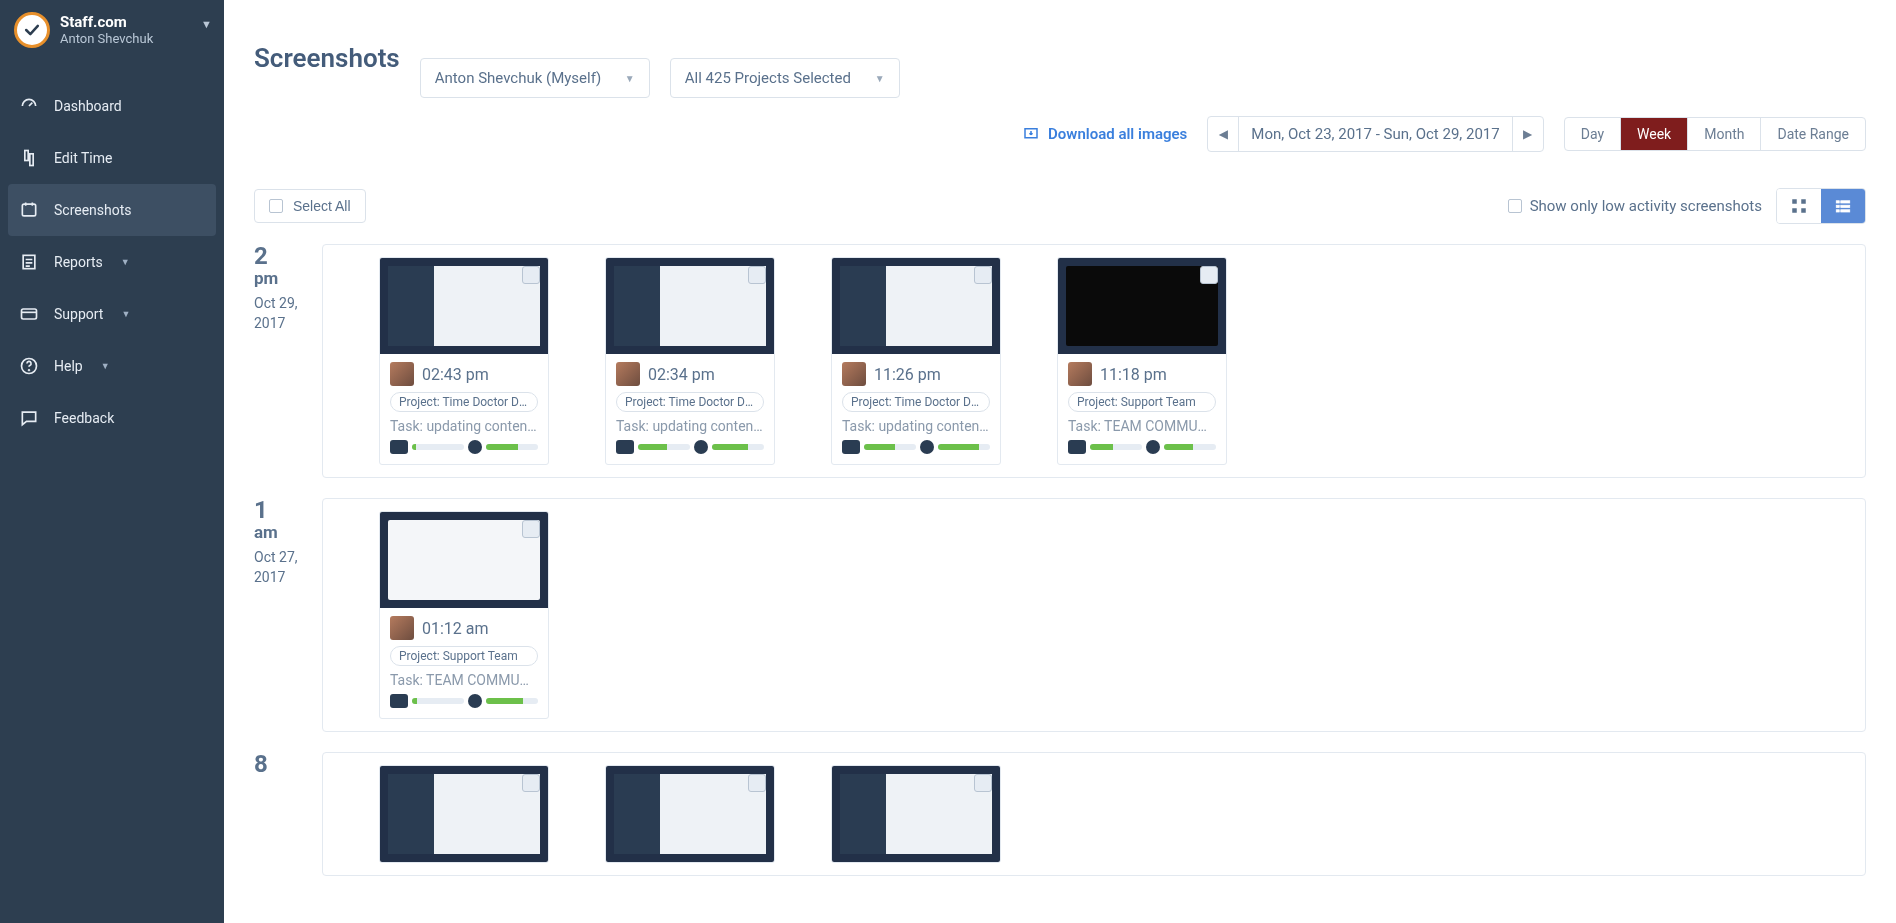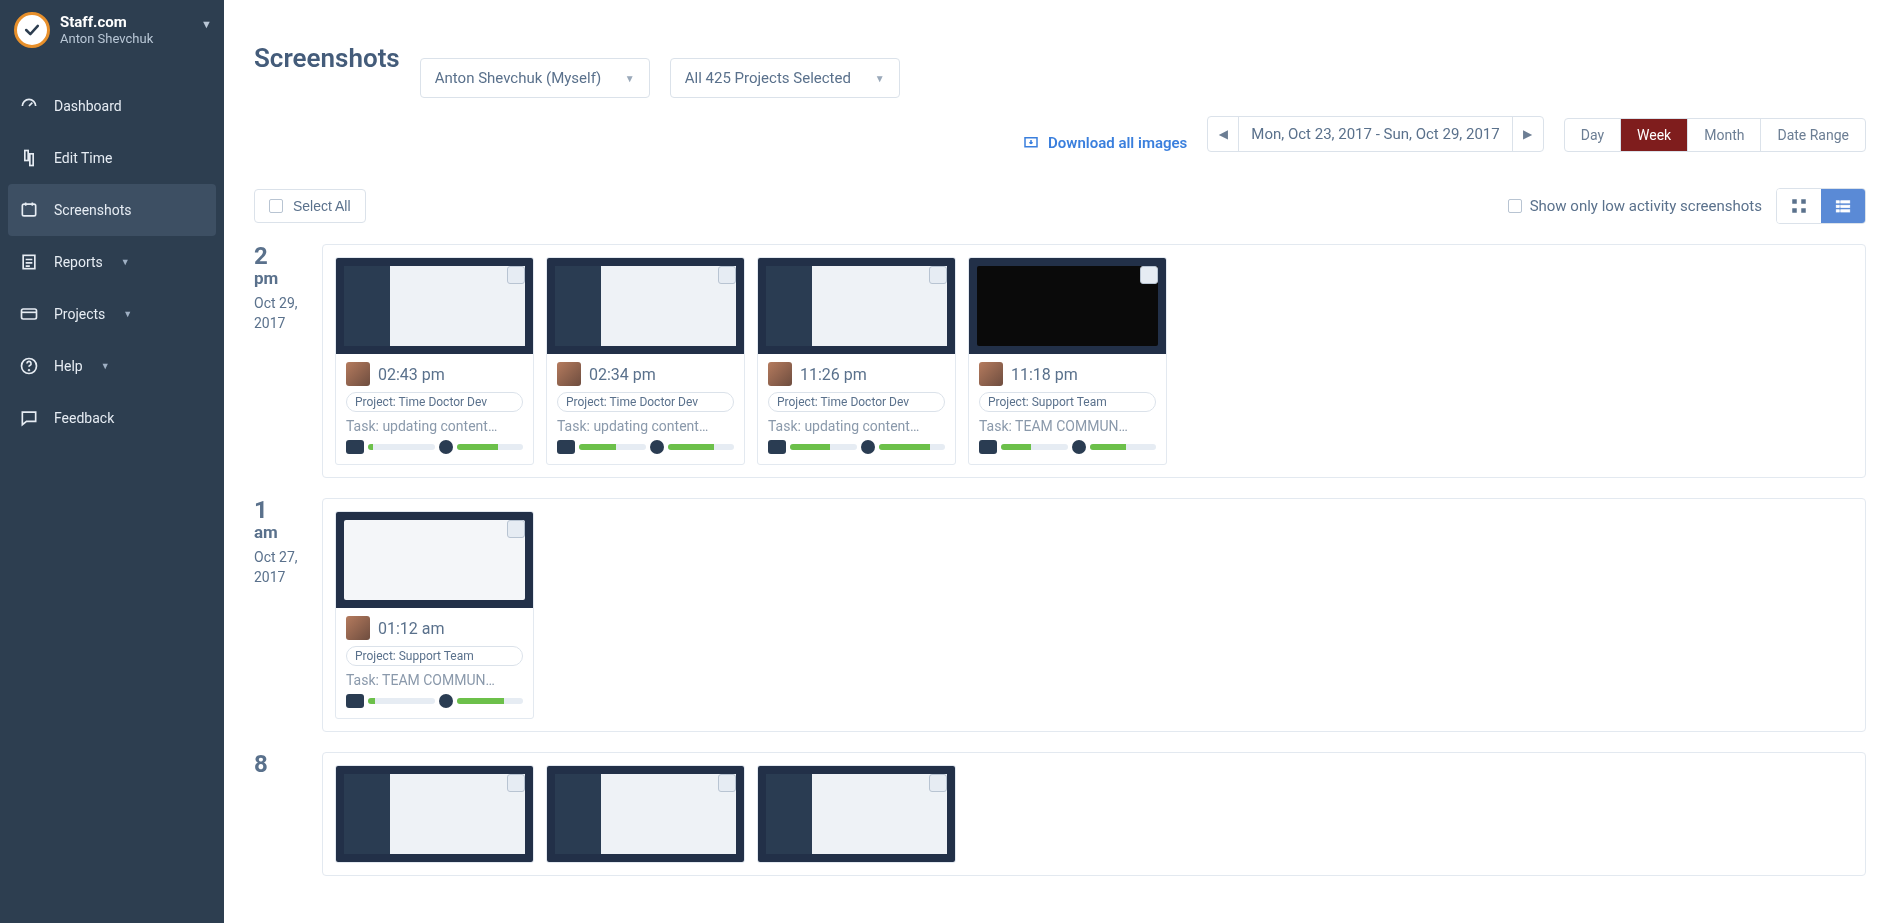--- a/index.html
+++ b/index.html
@@ -48,21 +48,21 @@
   .topbar { display: flex; align-items: center; gap: 20px; flex-wrap: wrap; }
   .page-title { font-size: 26px; font-weight: 600; color: #445c7a; }
 
   .select {
     display: flex; align-items: center; justify-content: space-between;
     border: 1px solid #dbe2ea; border-radius: 4px; padding: 10px 14px; min-width: 230px;
     font-size: 15px; color: #5a718c; cursor: pointer; background:#fff;margin-top:40px;
   }
   .select .sel-caret { font-size: 10px; color: #9aa9ba; }
 
-  .toolbar-row2 { display: flex; align-items: flex-end; gap: 20px; margin-top: 18px; justify-content: flex-end; flex-wrap: wrap;}
+  .toolbar-row2 { display: flex; align-items: center; gap: 20px; margin-top: 18px; justify-content: flex-end; flex-wrap: wrap;}
   .download-link { color: #3a7fdd; font-size: 15px; font-weight: 600; display:flex; align-items:center; gap:8px; cursor:pointer;}
   .download-link svg { width:18px; height:18px; stroke:#3a7fdd; fill:none; }
 
   .date-widget { display: flex; border: 1px solid #dbe2ea; border-radius: 4px; overflow: hidden; background:#fff;}
   .date-widget .arrow { width: 30px; display:flex; align-items:center; justify-content:center; cursor:pointer; color:#6c7e94; font-size:12px;}
   .date-widget .range { padding: 8px 12px; font-size: 15px; color:#5a718c; border-left:1px solid #dbe2ea; border-right:1px solid #dbe2ea;}
 
   .period-tabs { display:flex; border:1px solid #dbe2ea; border-radius:4px; overflow:hidden; background:#fff;}
   .period-tabs .ptab { padding: 8px 16px; font-size:14px; color:#6c7e94; cursor:pointer; border-right:1px solid #dbe2ea;}
   .period-tabs .ptab:last-child { border-right:none;}
@@ -80,21 +80,21 @@
   .view-toggle svg { width:18px; height:18px; }
 
   
   .group { display:flex; gap:18px; margin-top:20px;}
   .time-col { width:50px; flex-shrink:0; color:#5a718c;}
   .time-col .hour { font-size:24px; font-weight:700; line-height:1;}
   .time-col .ampm { font-size:17px; font-weight:700;}
   .time-col .date { font-size:14px; margin-top:6px; line-height:1.4;}
 
   .card-wrap { display:flex; gap:12px; flex-wrap:wrap; border:1px solid #e3e9f0; border-radius:4px; padding:12px; flex:1; background:#fff;}
-  .card { width:199px; border:1px solid #e3e9f0; border-radius:3px; overflow:hidden; display:flex; flex-direction:column; background:#fff;}
+  .card { width:170px; border:1px solid #e3e9f0; border-radius:3px; overflow:hidden; display:flex; flex-direction:column; background:#fff;margin-left:44px;}
   .thumb { position:relative; height:96px; background:#223048; overflow:hidden;}
   .thumb .cb { position:absolute; top:8px; right:8px; width:18px; height:18px; background:#e6ecf3; border:1px solid #b8c4d2; border-radius:3px;}
   .thumb-inner { position:absolute; inset:8px 8px 8px 8px; background:#fff; border-radius:2px;}
   .thumb.dark .thumb-inner { background:#0a0a0a;}
   .thumb.split .tl { position:absolute; left:8px; top:8px; bottom:8px; width:46px; background:#2a3c52;}
   .thumb.split .tr { position:absolute; left:54px; right:8px; top:8px; bottom:8px; background:#eef2f6;}
   .thumb.light .thumb-inner { background:#f4f6f9;}
 
   .card-body { padding:8px 10px 10px; display:flex; flex-direction:column; gap:6px;}
   .meta-row { display:flex; align-items:center; gap:8px;}
@@ -165,21 +165,21 @@
       <span>Reports</span>
       <span class="nav-caret">▼</span>
     </div>
     <div class="nav-item">
       <span class="nav-icon">
         <svg viewBox="0 0 24 24">
             <rect x="3" y="6" width="18" height="12" rx="2" stroke-width="2"></rect>
             <path d="M3 10h18" stroke-width="2"></path>
           </svg>
       </span>
-      <span>Projects</span>
+      <span>Support</span>
       <span class="nav-caret">▼</span>
     </div>
     <div class="nav-item">
       <span class="nav-icon">
         <svg viewBox="0 0 24 24">
             <circle cx="12" cy="12" r="9" stroke-width="2"></circle>
             <path d="M9.5 9a2.5 2.5 0 1 1 3.5 2.3c-.8.4-1 1-1 1.7" stroke-width="2"></path>
             <circle cx="12" cy="17" r="1" fill="#e6ecf3"></circle>
           </svg>
       </span>

